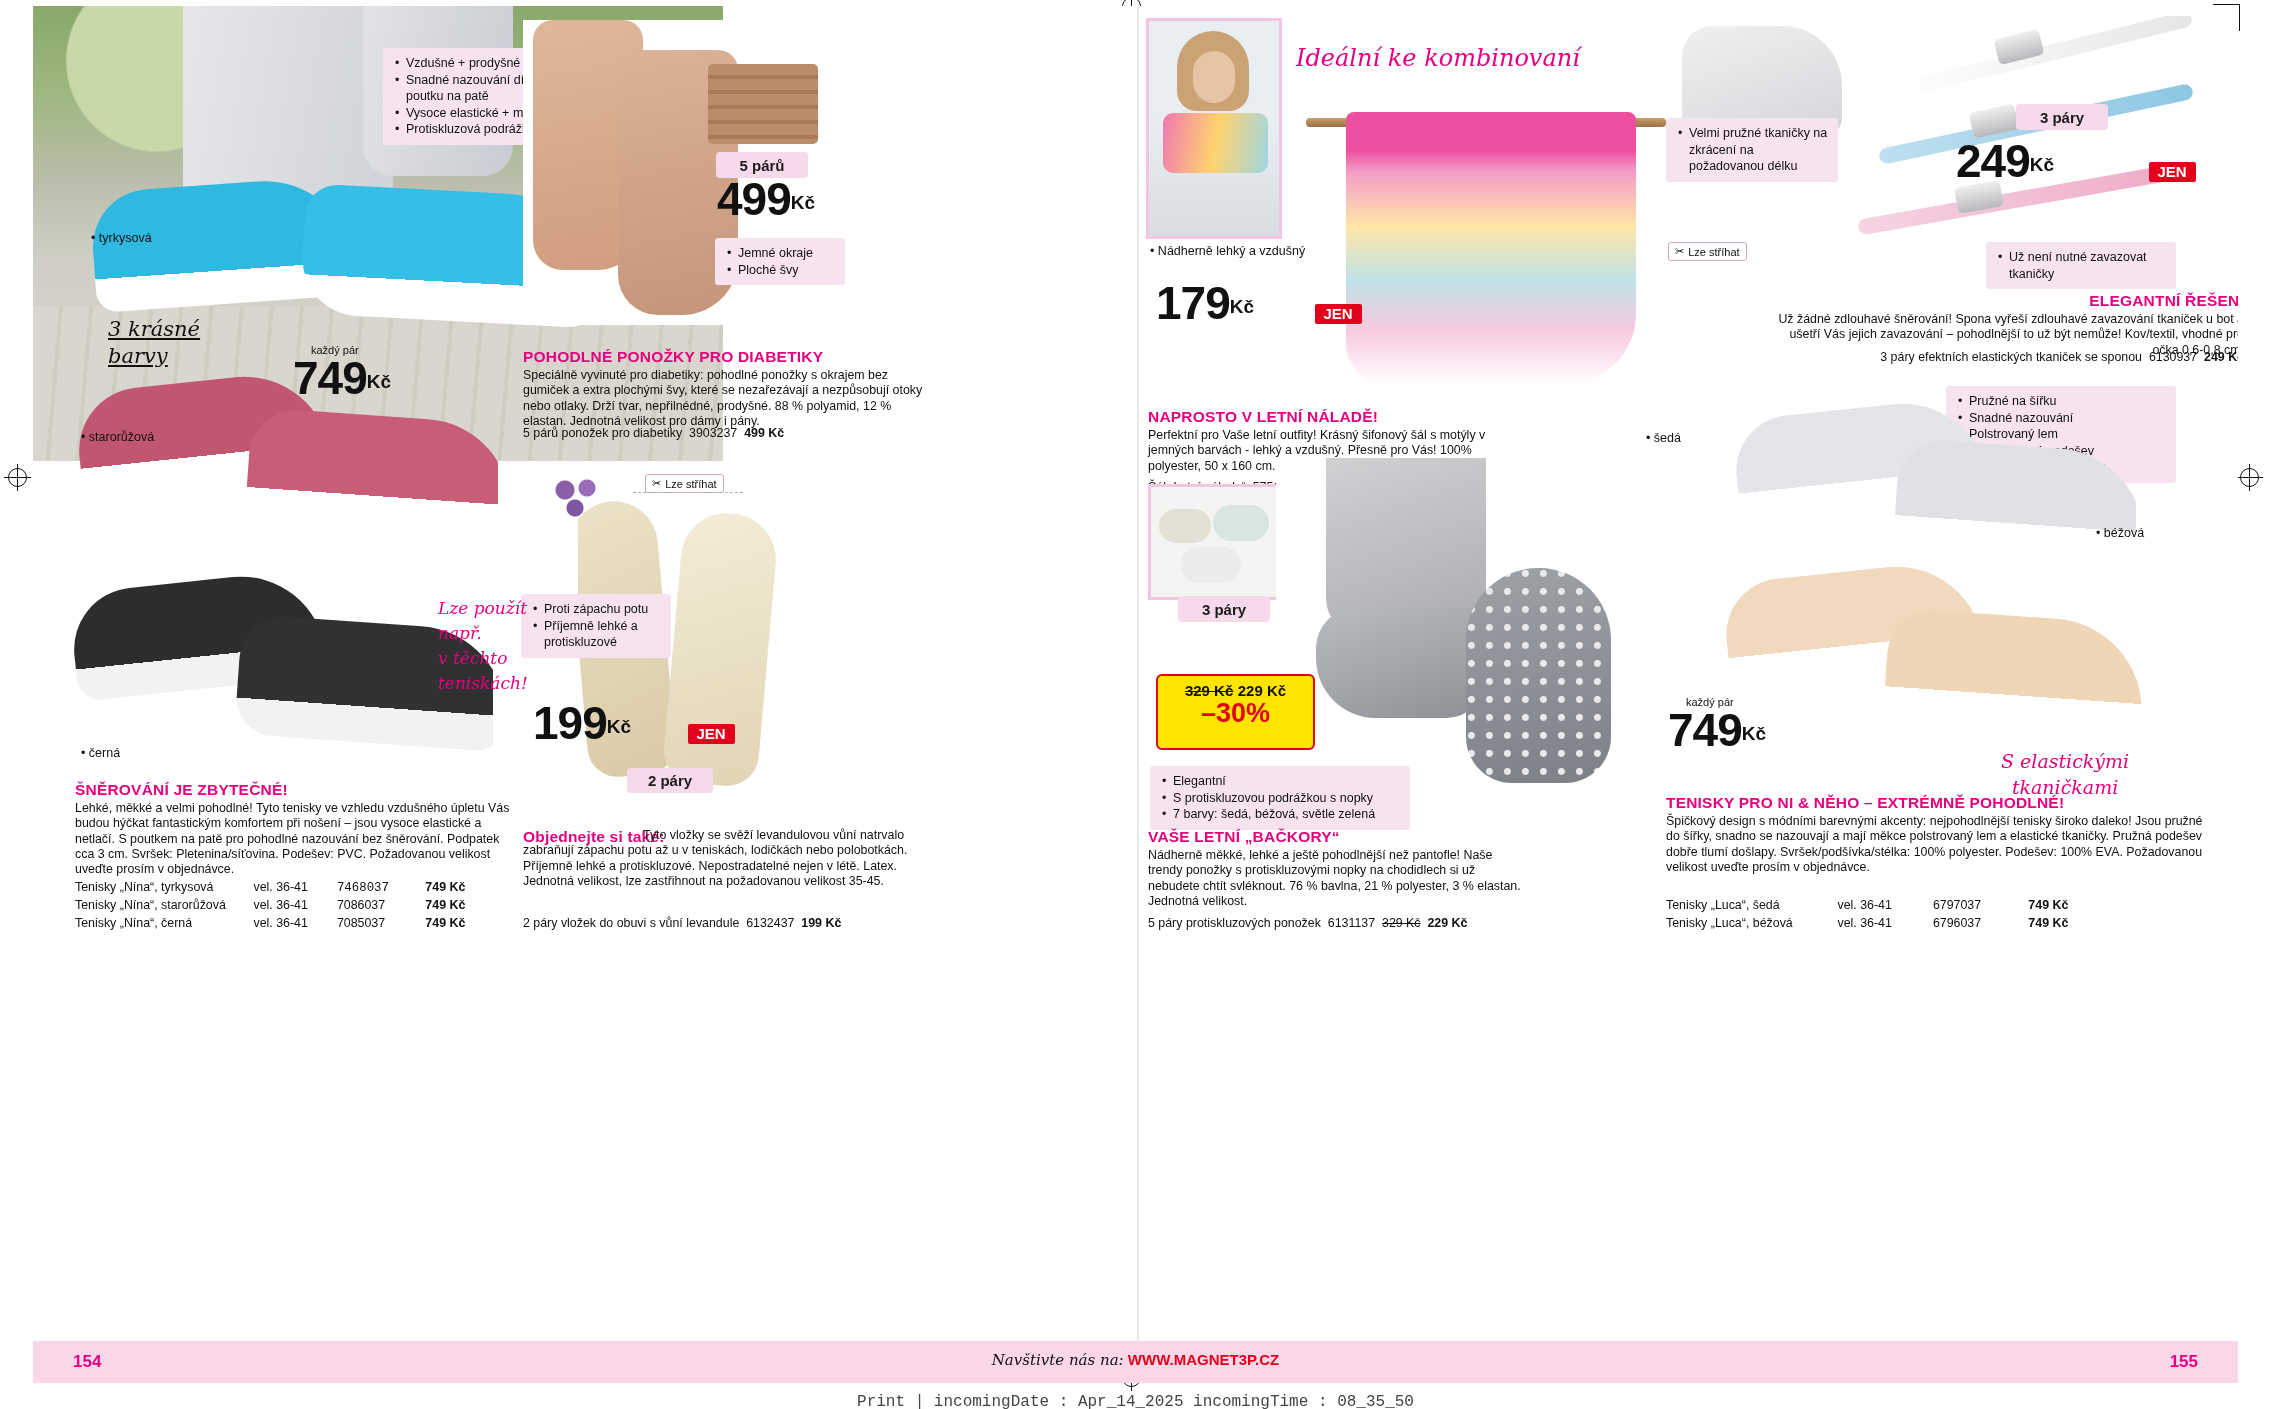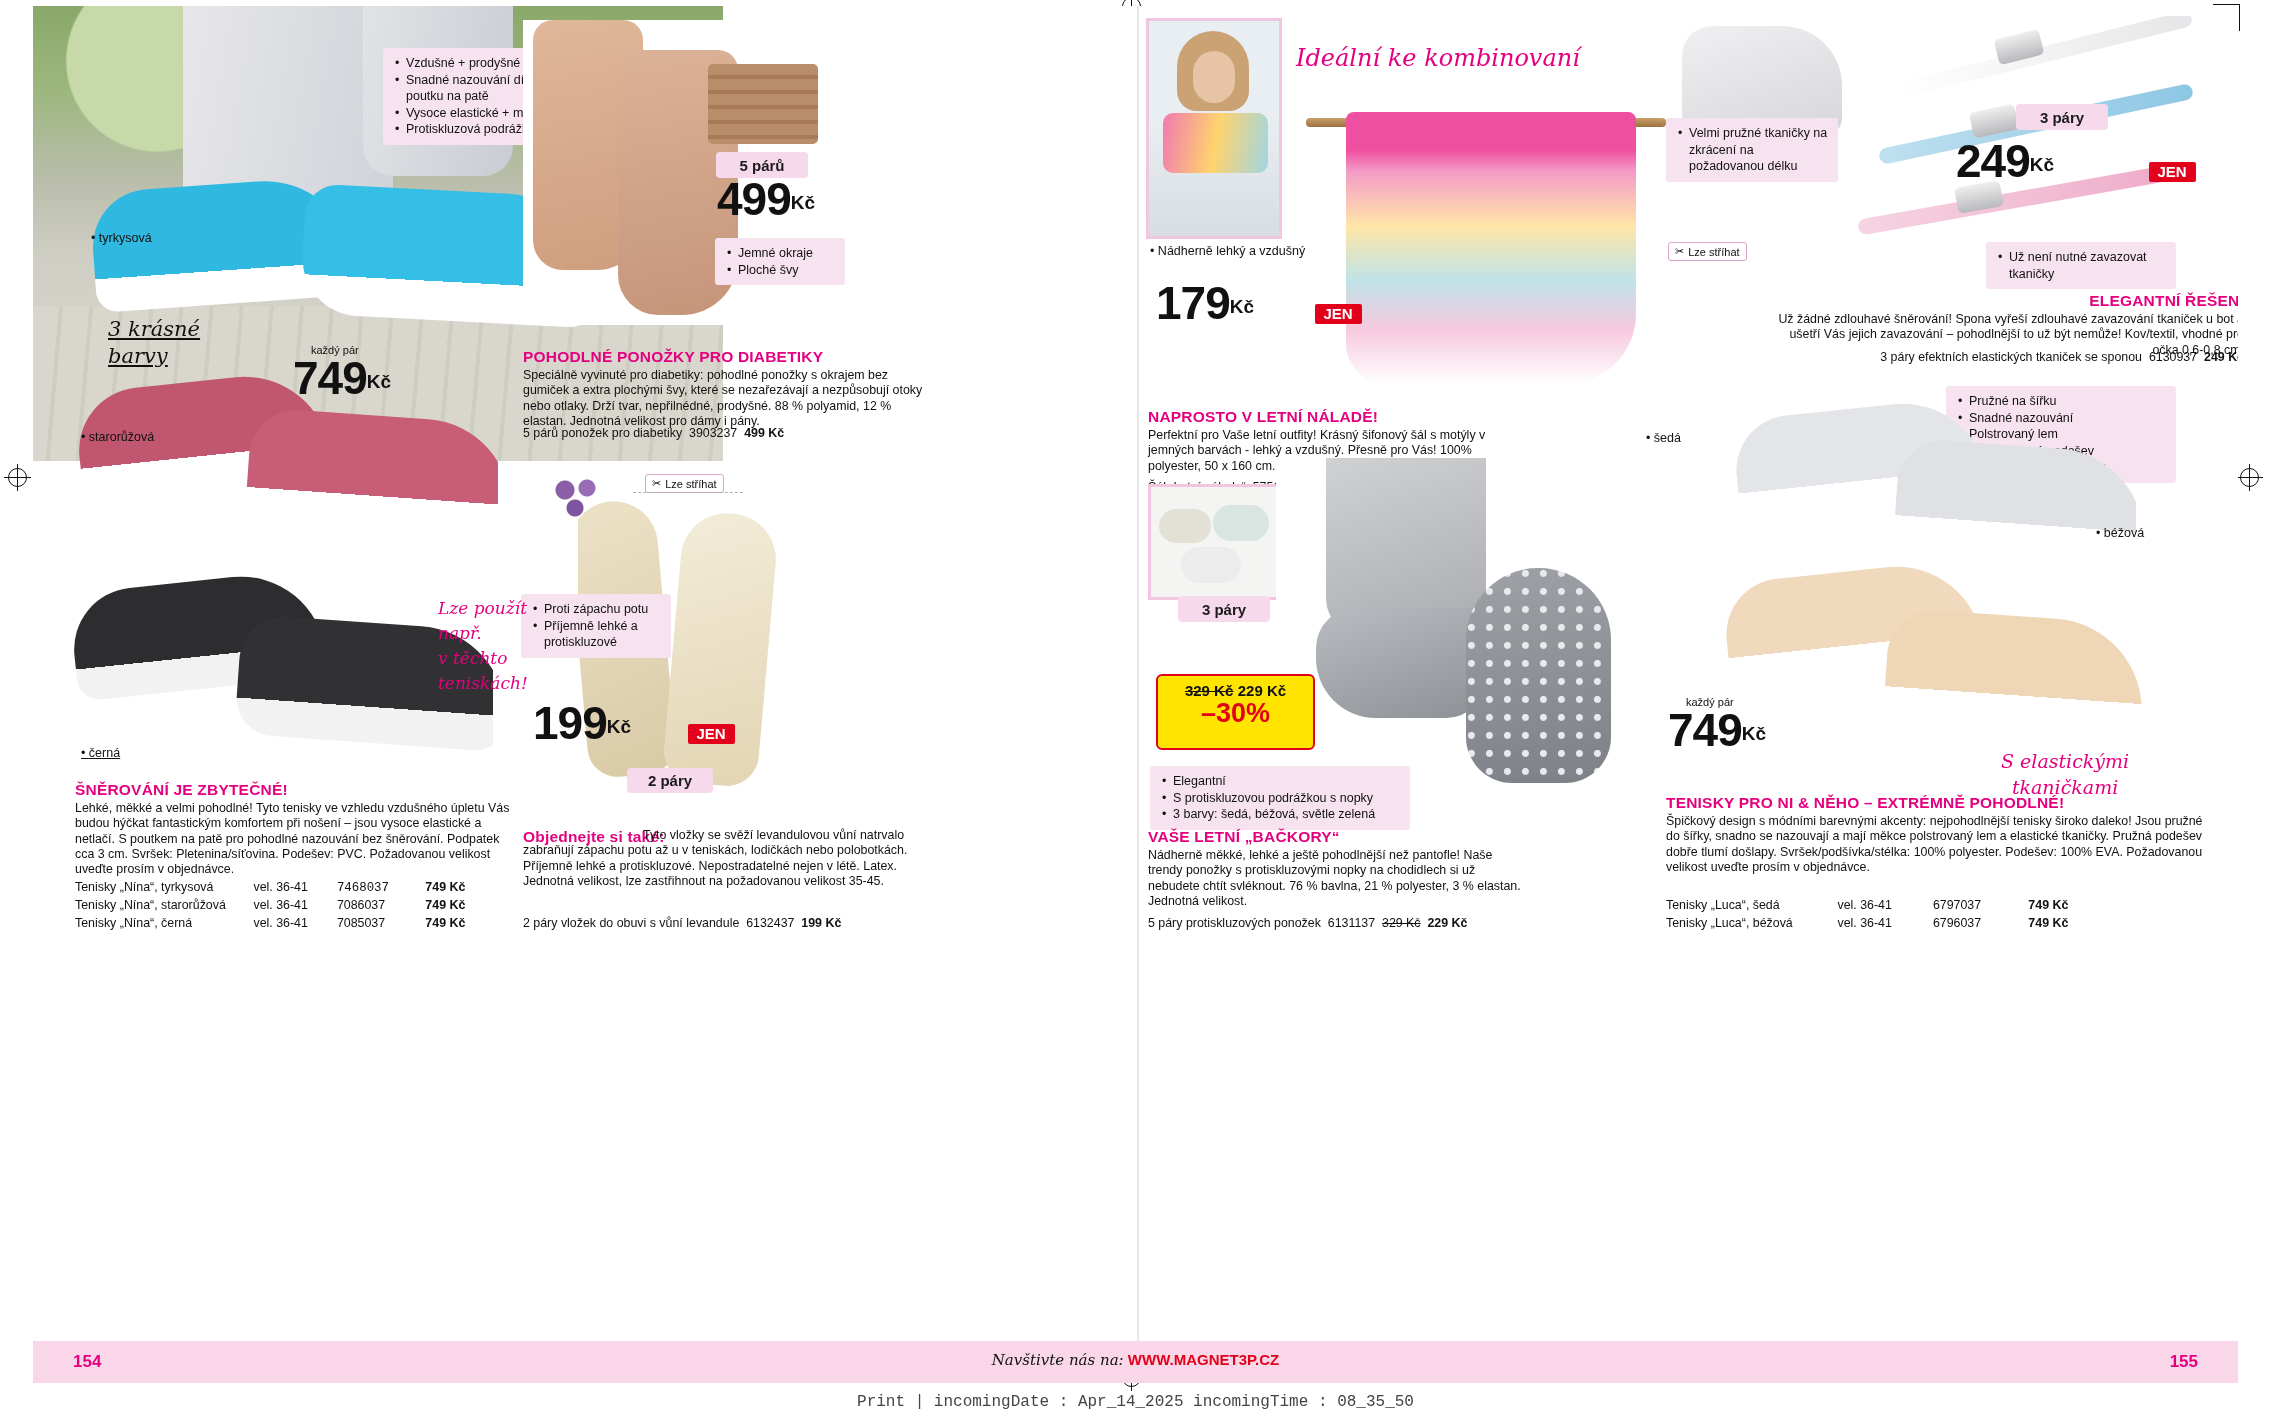--- a/index.html
+++ b/index.html
@@ -108,21 +108,21 @@
         <div class="ph" style="left:180px;top:55px;width:265px;height:118px;background:linear-gradient(180deg,#c75d76 0 68%,#fff 68% 100%);border-radius:60px 110px 36px 46px;transform:rotate(4deg);"></div>
       </div>
       <div class="cap" style="left:48px;top:424px;">
         <span class="dot">starorůžová</span>
       </div>
 
       <div class="ph" style="left:30px;top:565px;width:430px;height:215px;">
         <div class="ph" style="left:10px;top:10px;width:250px;height:108px;background:linear-gradient(180deg,#2d2d2f 0 70%,#f2f2f2 70% 100%);border-radius:80px 110px 30px 30px;transform:rotate(-6deg);"></div>
         <div class="ph" style="left:175px;top:52px;width:270px;height:120px;background:linear-gradient(180deg,#313133 0 70%,#f2f2f2 70% 100%);border-radius:56px 110px 36px 46px;transform:rotate(4deg);"></div>
       </div>
-      <div class="cap" style="left:48px;top:740px;text-decoration:underline;">
+      <div class="cap" style="left:48px;top:740px;">
         <span class="dot">černá</span>
       </div>
 
       <div class="ph" style="left:490px;top:14px;width:285px;height:305px;background:#ffffff;">
         <div class="ph" style="left:10px;top:0;width:110px;height:250px;background:linear-gradient(170deg,#e0b79a,#cf9e7e);border-radius:20px 20px 46px 30px;"></div>
         <div class="ph" style="left:95px;top:30px;width:120px;height:265px;background:linear-gradient(170deg,#dcb296,#c5957a);border-radius:20px 20px 56px 40px;"></div>
       </div>
       <div class="ph" style="left:675px;top:58px;width:110px;height:80px;background:repeating-linear-gradient(180deg,#b98c6a 0 11px,#a87a58 11px 15px);border-radius:5px;"></div>
 
       <div class="tagbox" style="left:683px;top:146px;width:92px;height:26px;">5 párů</div>
@@ -301,21 +301,21 @@
           <span class="old">329 Kč</span>
           <span class="new">229 Kč</span>
         </div>
         <div class="pct">–30%</div>
       </div>
 
       <div class="bullet-box" style="left:4px;top:760px;width:240px;">
         <ul>
           <li>Elegantní</li>
           <li>S protiskluzovou podrážkou s nopky</li>
-          <li>3 barvy: šedá, béžová, světle zelená</li>
+          <li>7 barvy: šedá, béžová, světle zelená</li>
         </ul>
       </div>
 
       <div class="headline" style="left:2px;top:822px;width:400px;">VAŠE LETNÍ „BAČKORY“</div>
       <div class="body" style="left:2px;top:842px;width:380px;">Nádherně měkké, lehké a ještě pohodlnější než pantofle! Naše trendy ponožky s protiskluzovými nopky na chodidlech si už nebudete chtít svléknout. 76 % bavlna, 21 % polyester, 3 % elastan. Jednotná velikost.</div>
       <div class="artline" style="left:2px;top:908px;width:420px;">
         <span>5 páry protiskluzových ponožek</span>
         &nbsp;<span>6131137</span>
         &nbsp;<span style="text-decoration:line-through;">329 Kč</span>
         &nbsp;<b>229 Kč</b>

